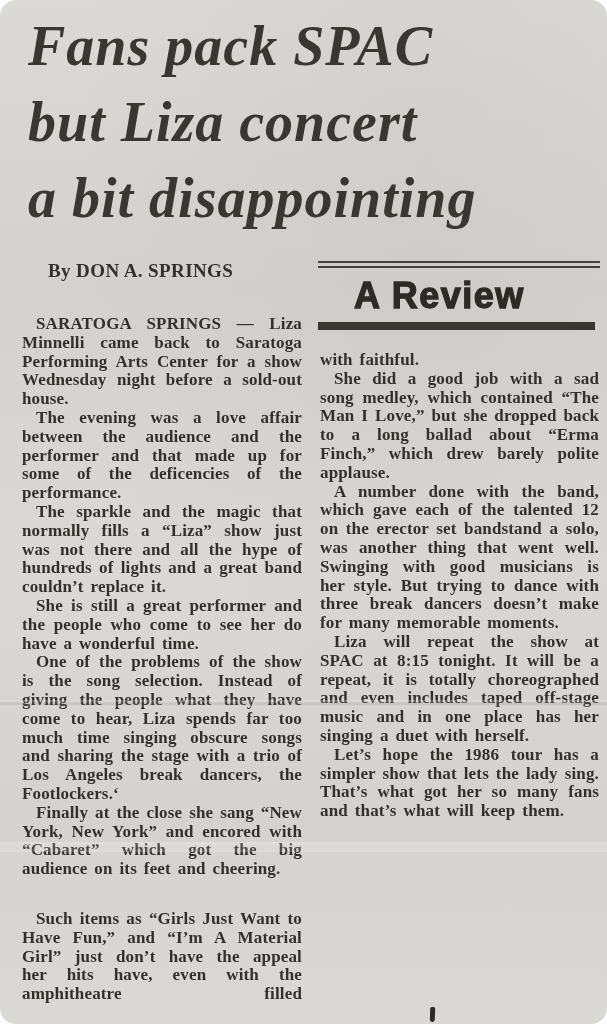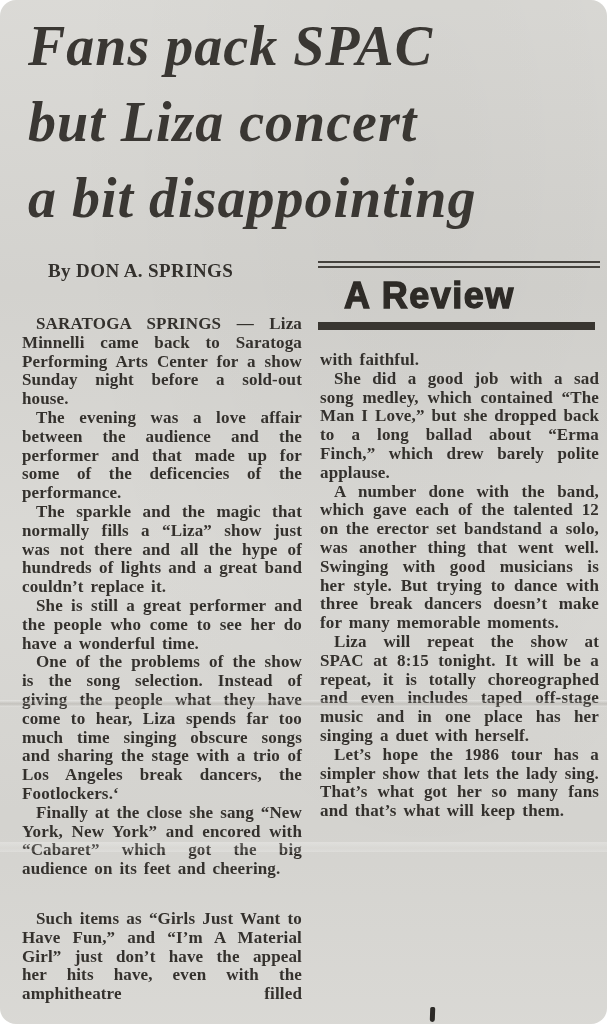--- a/index.html
+++ b/index.html
@@ -51,21 +51,21 @@
     height: 3px;
     border-top: 2px solid #45423d;
     border-bottom: 2px solid #45423d;
   }
   .review-title {
     font-family: "Liberation Sans", sans-serif;
     font-weight: bold;
     font-size: 36px;
     line-height: 40px;
     letter-spacing: 1.5px;
-    margin: 8px 0 6px 26px;
+    margin: 8px 0 6px 36px;
     color: #2e2b27;
     -webkit-text-stroke: 1.3px #2e2b27;
   }
   .thick-rule { height: 8px; width: 277px; background: var(--rule, #393631); }
 
   .col {
     position: absolute;
     text-align: justify;
     font-size: 17px;
     line-height: 18.8px;
@@ -115,21 +115,21 @@
 
   <div class="byline">By DON A. SPRINGS</div>
 
   <div class="review-banner">
     <div class="double-rule"></div>
     <div class="review-title">A Review</div>
     <div class="thick-rule"></div>
   </div>
 
   <div class="col col-left">
-    <p>SARATOGA SPRINGS — Liza Minnelli came back to Saratoga Performing Arts Center for a show Sunday night before a sold-out house.</p>
+    <p>SARATOGA SPRINGS — Liza Minnelli came back to Saratoga Performing Arts Center for a show Wednesday night before a sold-out house.</p>
     <p>The evening was a love affair between the audience and the performer and that made up for some of the deficencies of the performance.</p>
     <p>The sparkle and the magic that normally fills a “Liza” show just was not there and all the hype of hundreds of lights and a great band couldn’t replace it.</p>
     <p>She is still a great performer and the people who come to see her do have a wonderful time.</p>
     <p>One of the problems of the show is the song selection. Instead of giving the people what they have come to hear, Liza spends far too much time singing obscure songs and sharing the stage with a trio of Los Angeles break dancers, the Footlockers.‘</p>
     <p>Finally at the close she sang “New York, New York” and encored with “Cabaret” which got the big audience on its feet and cheering.</p>
     <p class="runover">Such items as “Girls Just Want to Have Fun,” and “I’m A Material Girl” just don’t have the appeal her hits have, even with the amphitheatre filled</p>
   </div>
 
   <div class="col col-right">
     <p class="flush">with faithful.</p>

